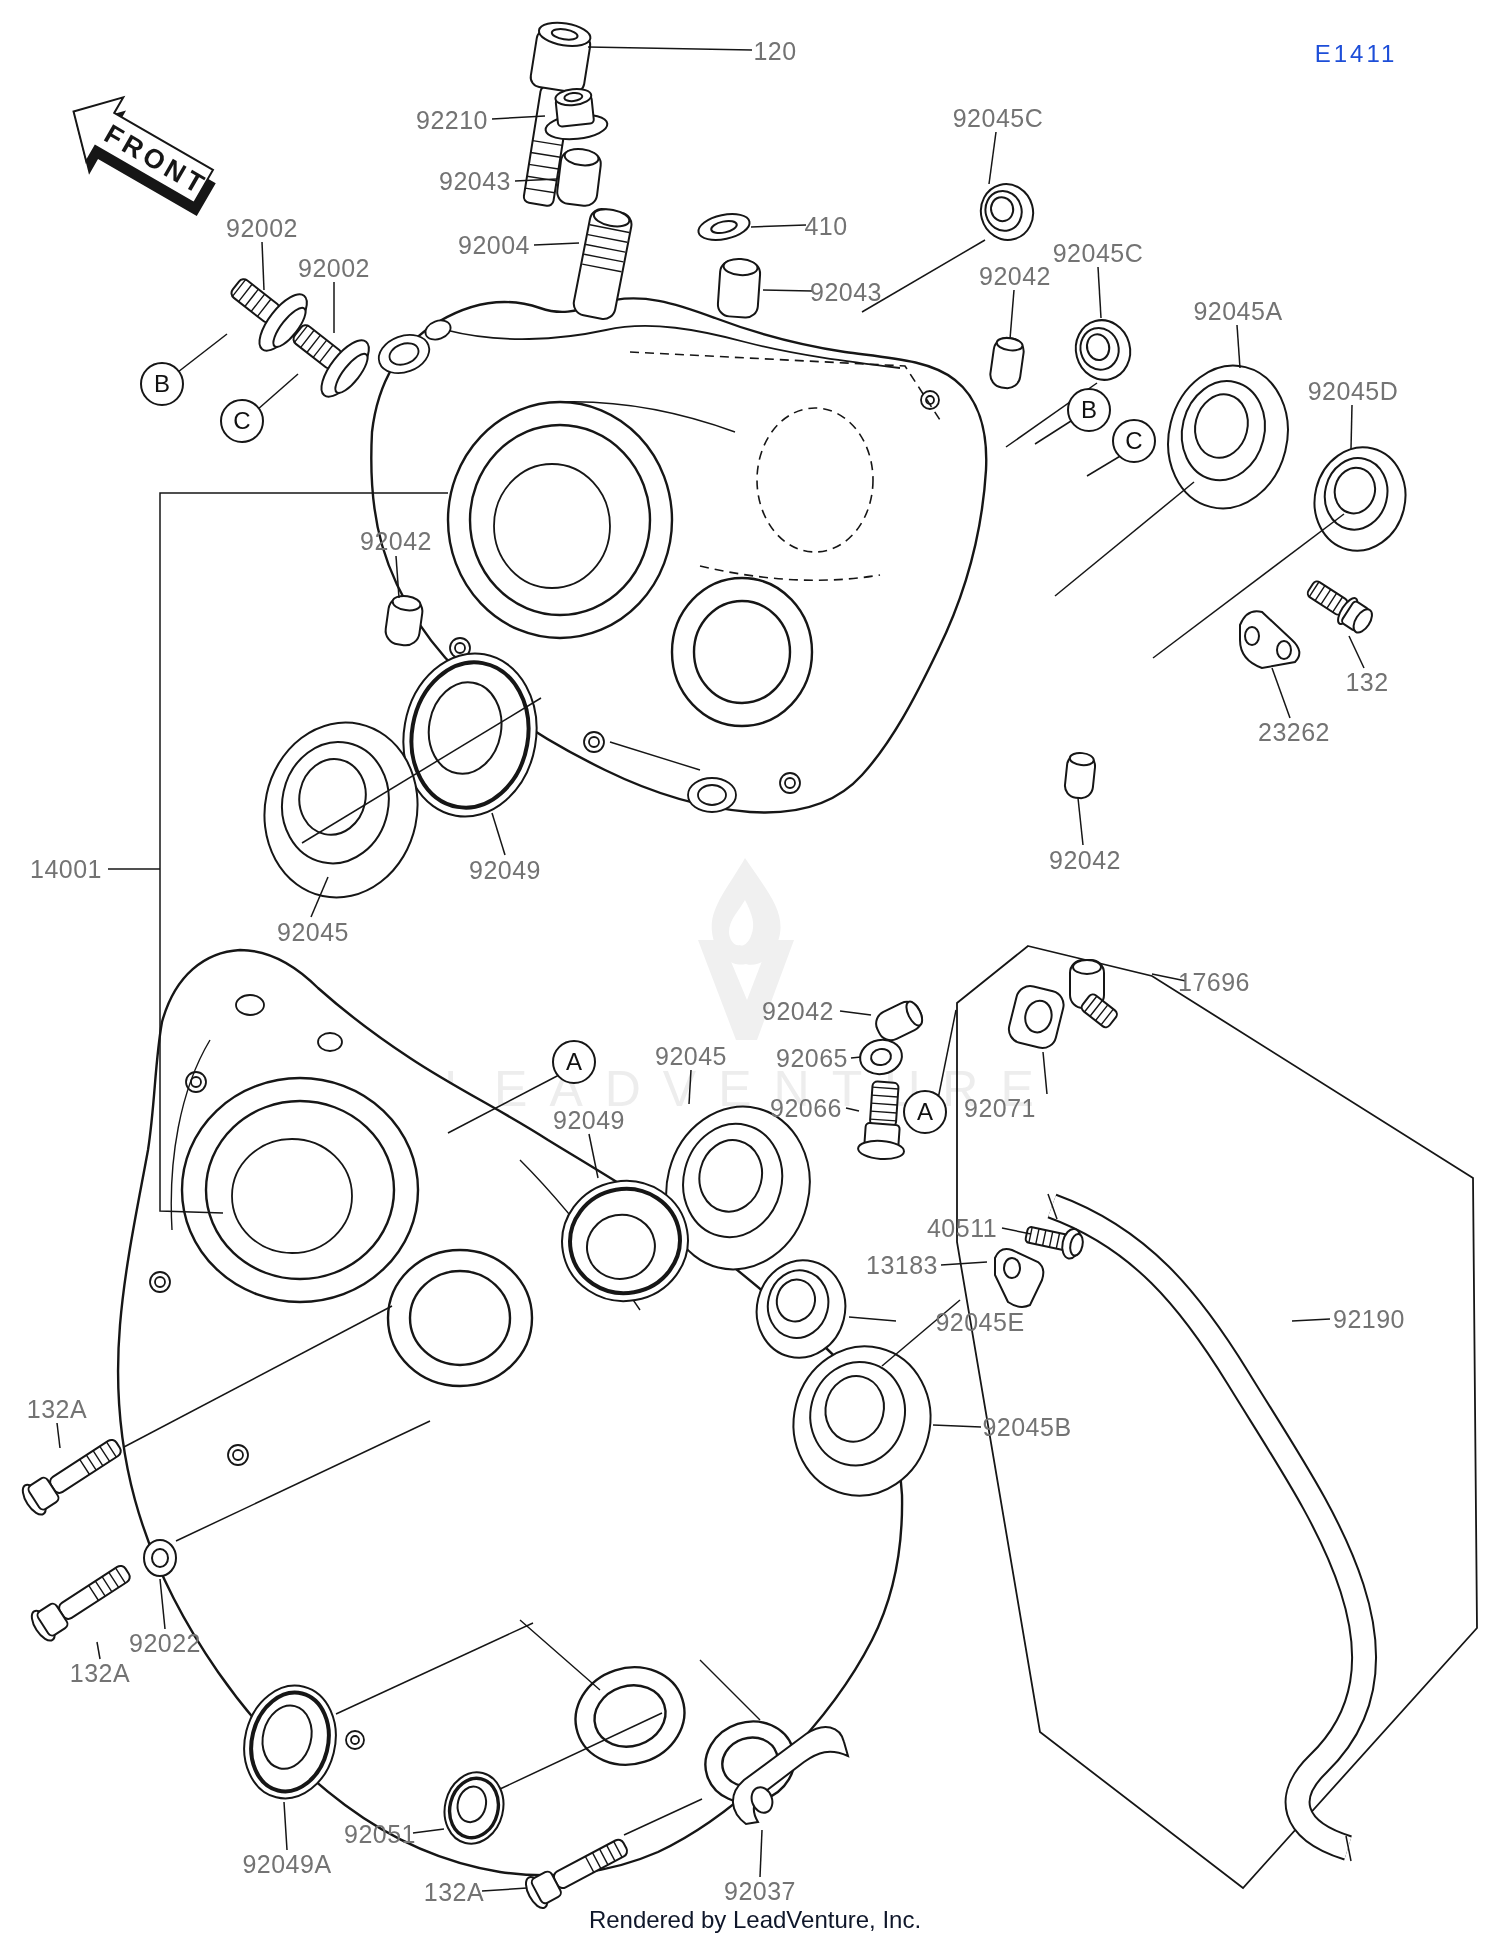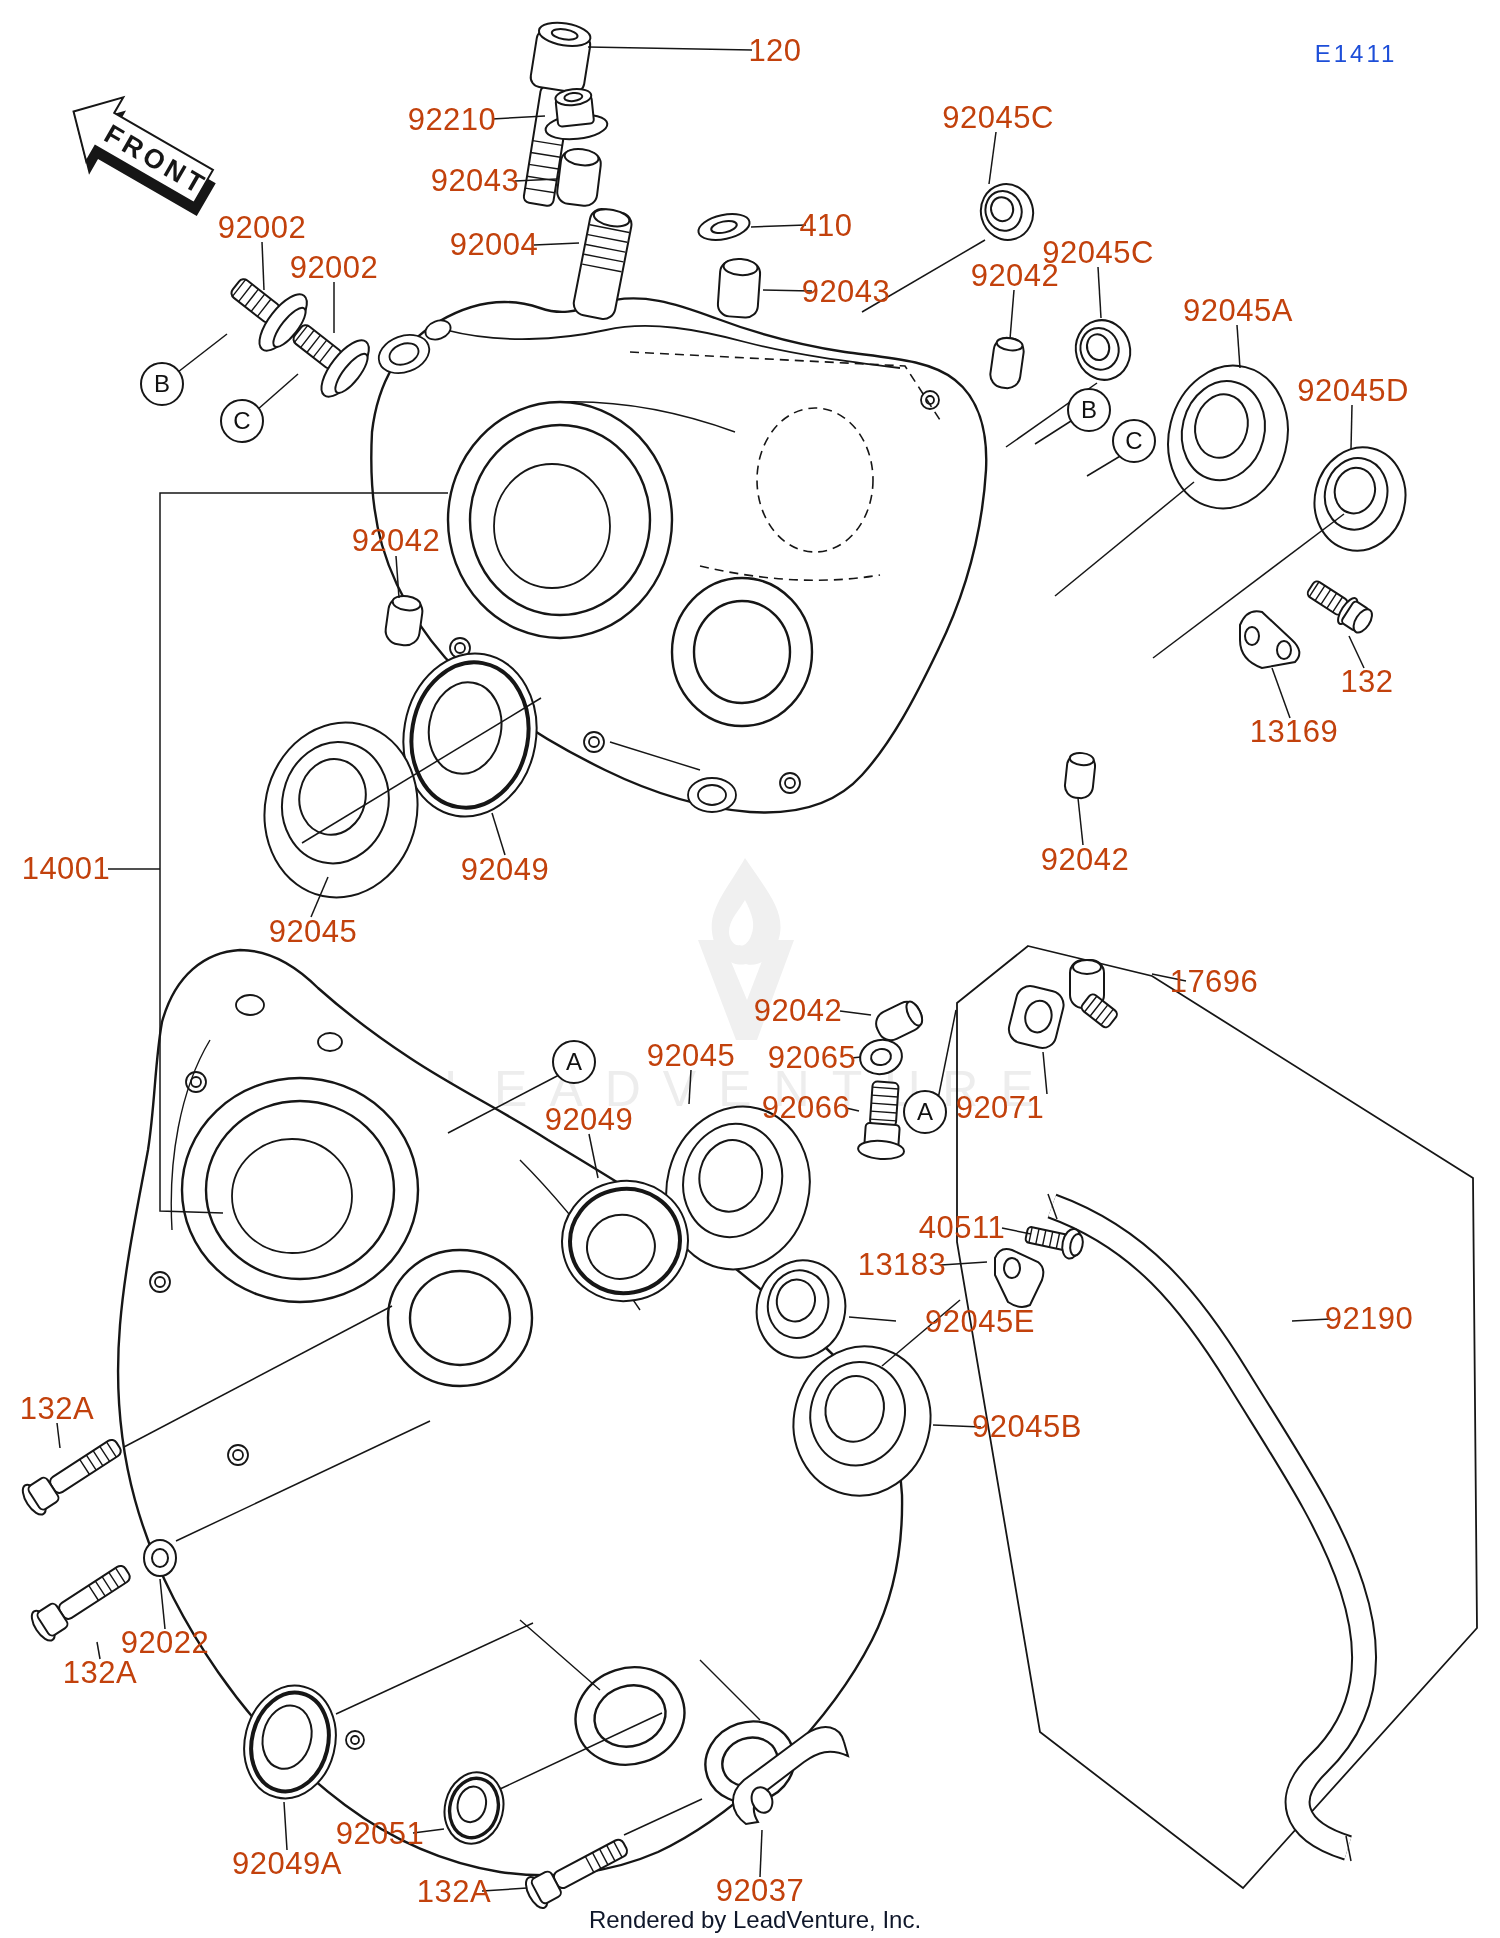--- a/index.html
+++ b/index.html
@@ -9,22 +9,22 @@
           font-size:50px;font-weight:400;letter-spacing:22px;color:#ededed;white-space:nowrap;z-index:0;}
   svg.art{position:absolute;left:0;top:0;z-index:1;}
   .ln{fill:#fff;stroke:#161616;stroke-width:2;}
   .case{fill:#fff;stroke:#161616;stroke-width:2.4;}
   .st{stroke:#161616;stroke-width:1.4;fill:none;}
   .st2{stroke:#161616;stroke-width:1.8;fill:none;}
   .ld{stroke:#161616;stroke-width:1.5;fill:none;}
   .dash{fill:none;stroke:#161616;stroke-width:1.6;stroke-dasharray:9 6;}
   .hole{fill:#fff;stroke:#161616;stroke-width:1.8;}
   .wm{fill:#f0f0f0;}
-  .callout{position:absolute;transform:translate(-50%,-50%);font-size:31px;letter-spacing:.5px;
-           color:#c2410c;white-space:nowrap;z-index:2;}
+  .callout{position:absolute;transform:translate(-50%,-50%);font-size:25px;letter-spacing:.5px;
+           color:#737373;white-space:nowrap;z-index:2;}
   .marker{position:absolute;width:40px;height:40px;border:2.5px solid #161616;border-radius:50%;
           background:#fff;transform:translate(-50%,-50%);z-index:2;
           display:flex;align-items:center;justify-content:center;font-size:24px;color:#111;}
   #code-label{position:absolute;left:1356px;top:54px;transform:translate(-50%,-50%);
           font-size:24px;letter-spacing:3px;color:#1d4ed8;z-index:2;}
   #footer-label{position:absolute;left:755px;top:1920px;transform:translate(-50%,-50%);
           font-size:24px;color:#0f172a;z-index:2;white-space:nowrap;}
 </style>
 </head>
 <body>
@@ -374,21 +374,21 @@
   <div class="callout" style="left:846px;top:292px">92043</div>
   <div class="callout" style="left:262px;top:228px">92002</div>
   <div class="callout" style="left:334px;top:268px">92002</div>
   <div class="callout" style="left:998px;top:118px">92045C</div>
   <div class="callout" style="left:1098px;top:253px">92045C</div>
   <div class="callout" style="left:1015px;top:276px">92042</div>
   <div class="callout" style="left:1238px;top:311px">92045A</div>
   <div class="callout" style="left:1353px;top:391px">92045D</div>
   <div class="callout" style="left:396px;top:541px">92042</div>
   <div class="callout" style="left:1367px;top:682px">132</div>
-  <div class="callout" style="left:1294px;top:732px">13169</div>
+  <div class="callout" style="left:1294px;top:732px">23262</div>
   <div class="callout" style="left:1085px;top:860px">92042</div>
   <div class="callout" style="left:66px;top:869px">14001</div>
   <div class="callout" style="left:505px;top:870px">92049</div>
   <div class="callout" style="left:313px;top:932px">92045</div>
   <div class="callout" style="left:798px;top:1011px">92042</div>
   <div class="callout" style="left:812px;top:1058px">92065</div>
   <div class="callout" style="left:806px;top:1108px">92066</div>
   <div class="callout" style="left:691px;top:1056px">92045</div>
   <div class="callout" style="left:589px;top:1120px">92049</div>
   <div class="callout" style="left:1214px;top:982px">17696</div>

